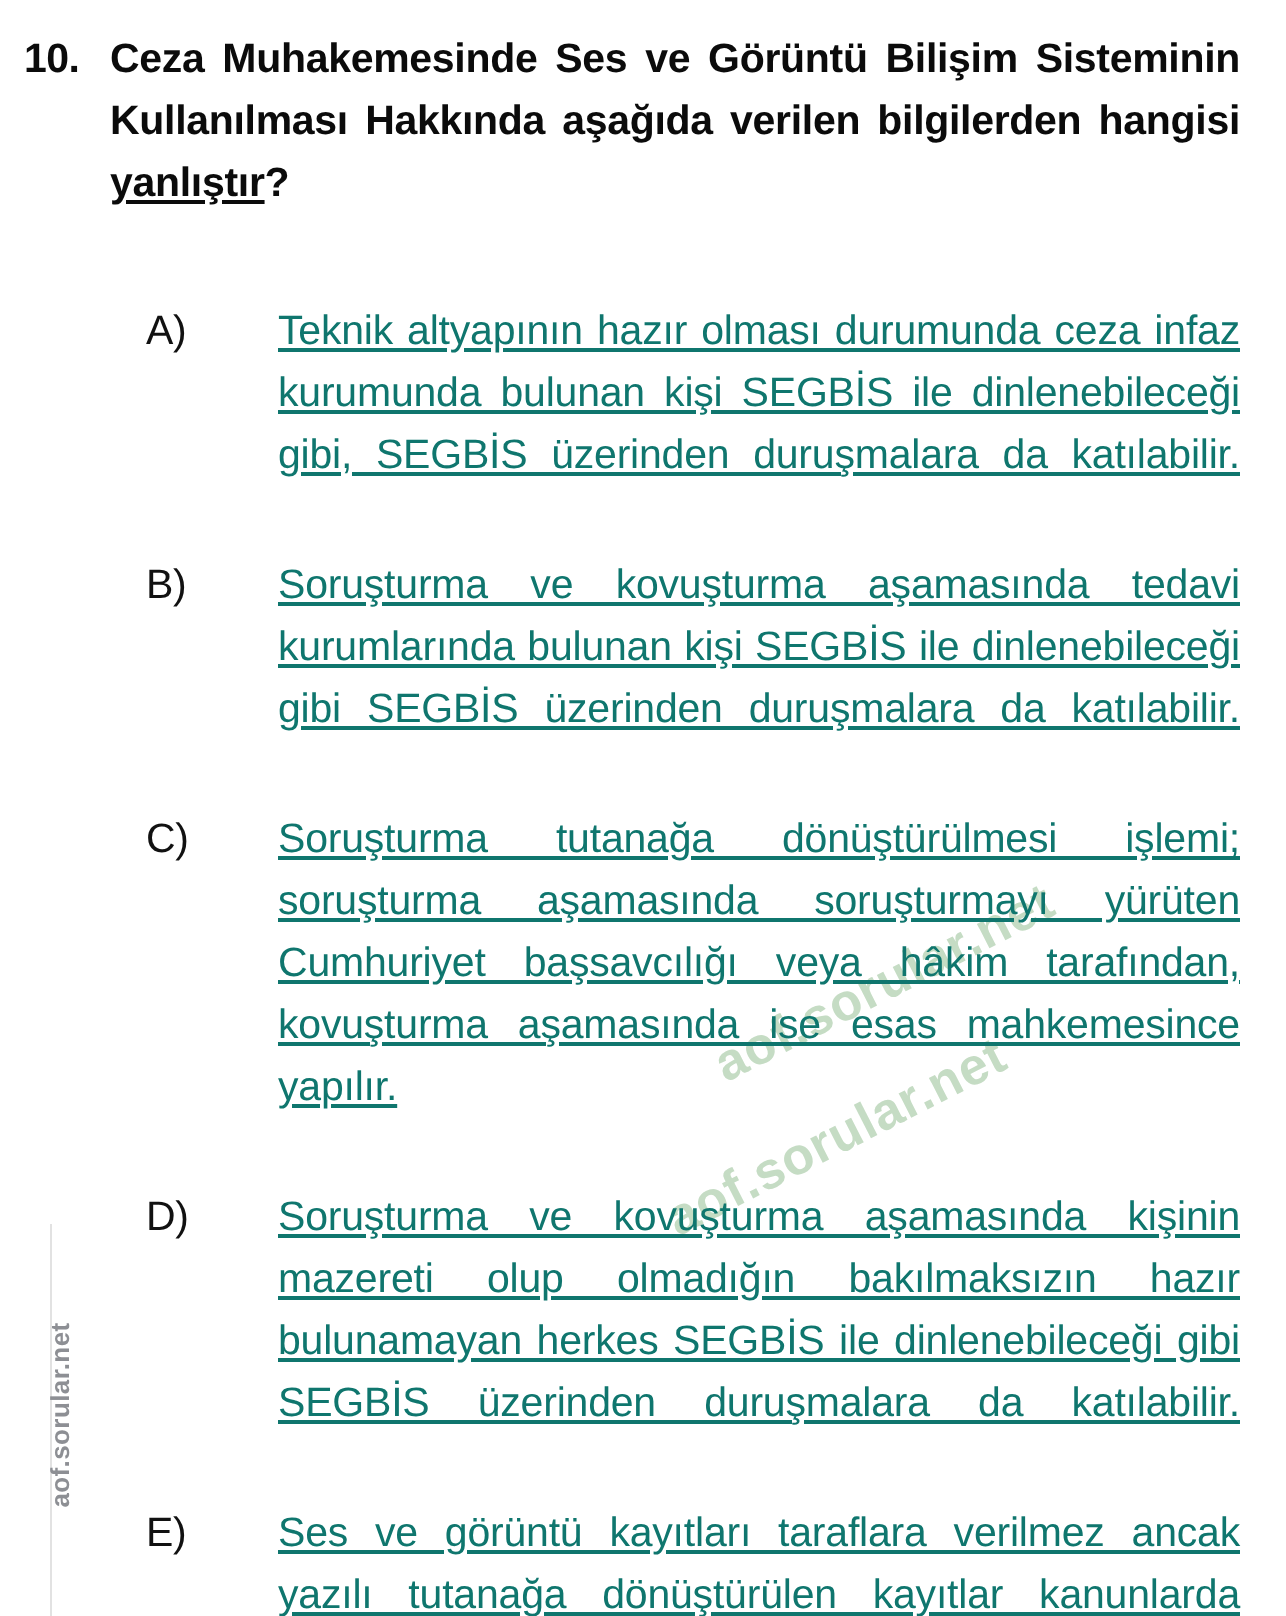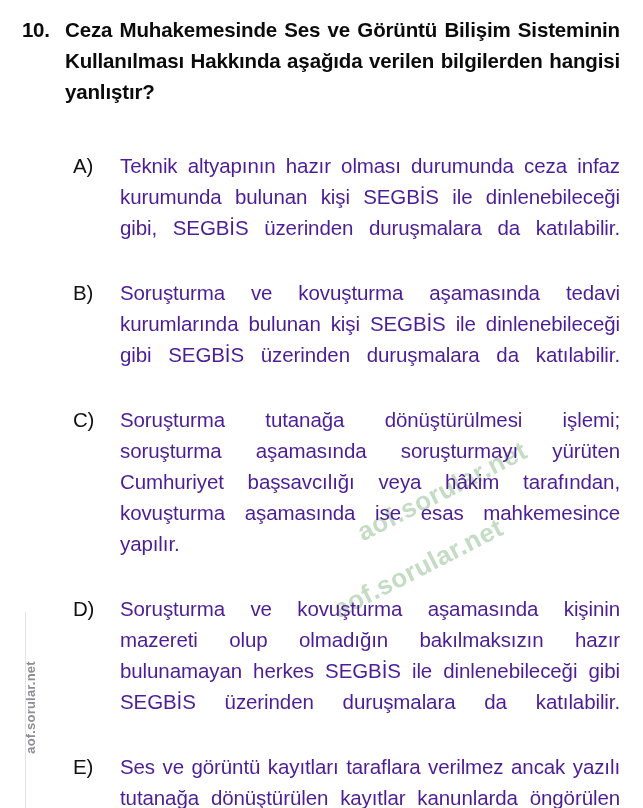--- a/index.html
+++ b/index.html
@@ -69,21 +69,21 @@
   
   #content {
     position: relative;
     z-index: 5;
     padding: 0;
   }
 
   
   .question {
     position: relative;
-    margin: 14px 23px 0 22px;
+    margin: 14px 23px 0 12px;
     display: block;
   }
   .q-num {
     position: absolute;
     left: 0;
     top: 0;
     font-weight: bold;
     font-size: 20.5px;
     line-height: 31px;
     color: #0b0b0b;
@@ -94,20 +94,21 @@
     font-weight: bold;
     font-size: 20.5px;
     line-height: 31px;
     color: #0b0b0b;
     text-align: justify;
     text-justify: inter-word;
     letter-spacing: -0.15px;
     word-spacing: 0.4px;
   }
   .q-text .emph {
+    text-decoration: underline;
     text-underline-offset: 2px;
   }
 
   
   .options {
     margin: 13px 23px 0 73px;
   }
   .option {
     position: relative;
     margin-bottom: 4px;
@@ -116,27 +117,28 @@
     position: absolute;
     left: 0;
     top: 0;
     font-size: 20.5px;
     line-height: 30.8px;
     color: #111111;
     font-weight: normal;
     letter-spacing: -0.2px;
   }
   .opt-text {
-    margin-left: 47px;
+    margin-left: 66px;
     font-size: 20.5px;
     line-height: 30.8px;
-    color: #4c1d95;
+    color: #0f766e;
     text-align: justify;
     text-justify: inter-word;
     letter-spacing: -0.1px;
+    text-decoration: underline;
   }
   
   .opt-text::after {
     content: "";
     display: inline-block;
     width: 100%;
     height: 0;
   }
   .q-text::after {
     content: "";

